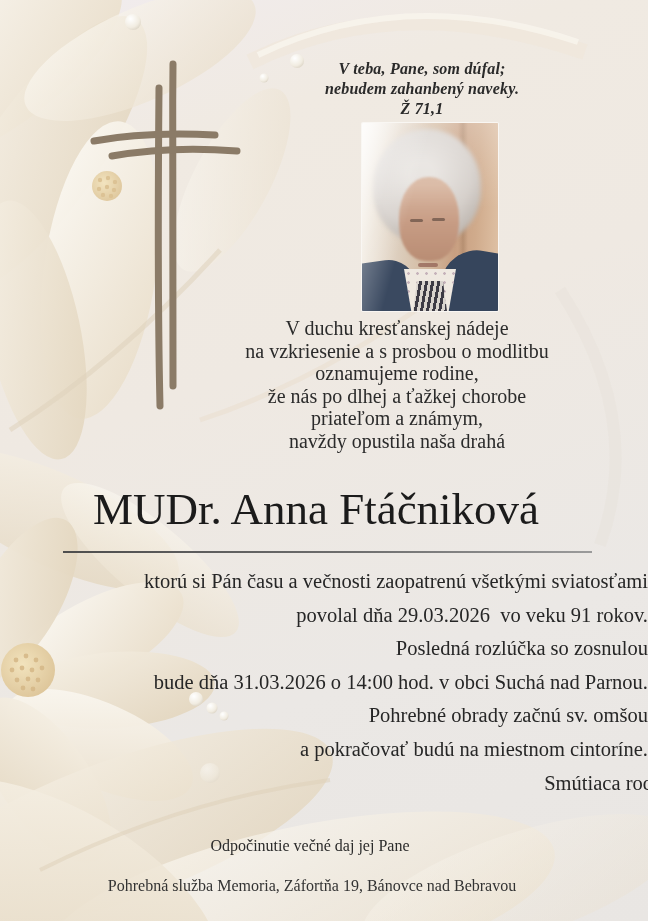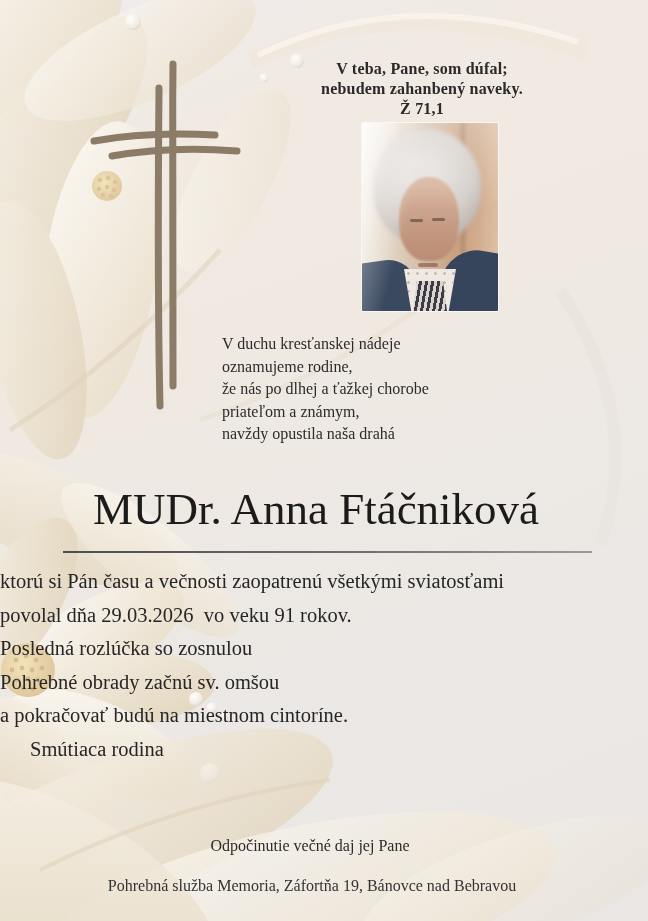--- a/index.html
+++ b/index.html
@@ -9,21 +9,21 @@
     overflow:hidden;
     font-family:"Liberation Serif", serif;
     background:linear-gradient(160deg,#f1ecef 0%,#f0eae2 18%,#efe9e2 40%,#ebe8e5 70%,#e9e6e3 100%);
   }
   .decor{position:absolute;left:0;top:0;width:648px;height:921px;}
   .txt{position:absolute;color:#2b2b2b;}
 
   .quote{
     top:59px;left:297px;width:250px;
     text-align:center;
-    font-weight:bold;
+    font-style:italic;font-weight:bold;
     font-size:16px;line-height:20px;
     color:#2a2a2a;letter-spacing:.2px;
   }
 
   .photo{
     position:absolute;left:362px;top:123px;width:136px;height:188px;
     overflow:hidden;border-radius:1px;
     box-shadow:0 0 0 1px rgba(255,255,255,.6);
     background:linear-gradient(93deg,#f3ede3 0%,#e9dfd2 14%,#dccdbc 30%,#d2b89e 52%,#c89f81 68%,#d0ab8c 82%,#e0c3a7 100%);
   }
@@ -44,35 +44,35 @@
     background-image:radial-gradient(#c5b2ba 1px,transparent 1.6px);background-size:9px 9px;
     clip-path:polygon(0 0,100% 0,86% 100%,14% 100%);}
   .ph-scarf{left:51px;top:158px;width:34px;height:30px;
     background:repeating-linear-gradient(100deg,#3d3b45 0 3px,#d9d4ce 3px 6px);
     clip-path:polygon(12% 0,88% 0,100% 100%,0 100%);}
   .ph-haze{left:0;top:0;width:136px;height:188px;
     background:linear-gradient(105deg,rgba(255,255,255,.85) 0%,rgba(255,255,255,.25) 22%,rgba(255,255,255,0) 38%),
                linear-gradient(180deg,rgba(255,255,255,.30) 0%,rgba(255,255,255,0) 45%);}
 
   .intro{
-    top:333px;left:222px;width:350px;
-    text-align:left;font-size:16px;line-height:22.6px;color:#2b2b2b;
+    top:317px;left:222px;width:350px;
+    text-align:center;font-size:20px;line-height:22.6px;color:#2b2b2b;
   }
 
   .name{
     top:484px;left:0;width:632px;
     text-align:center;font-size:45px;line-height:1.15;
     color:#1b1b1b;
   }
   .rule{
     position:absolute;top:551px;left:63px;width:529px;height:2px;
     background:linear-gradient(90deg,#4e4e4e,#6e6e6e 55%,#9b9b9b);
   }
 
-  .announce{top:565px;left:0;width:648px;text-align:left;font-size:20.5px;color:#262626;}
+  .announce{top:565px;left:0;width:648px;text-align:right;font-size:20.5px;color:#262626;}
   .announce div{line-height:33.6px;}
   .announce .shift-right{transform:translateX(30px);}
 
   .closing{top:837px;left:0;width:620px;text-align:center;font-size:16px;color:#2b2b2b;}
   .footer{top:877px;left:16px;width:592px;text-align:center;font-size:16px;color:#333;}
 </style>
 </head>
 <body>
 
 <div class="page">
@@ -198,33 +198,35 @@
     <div class="ph-mouth"></div>
     <div class="ph-jacket-l"></div>
     <div class="ph-jacket-r"></div>
     <div class="ph-blouse"></div>
     <div class="ph-scarf"></div>
     <div class="ph-haze"></div>
   </div>
 
   <div class="txt intro">
     <div>V duchu kresťanskej nádeje</div>
+    <div>na vzkriesenie a s prosbou o modlitbu</div>
     <div>oznamujeme rodine,</div>
     <div>že nás po dlhej a ťažkej chorobe</div>
     <div>priateľom a známym,</div>
     <div>navždy opustila naša drahá</div>
   </div>
 
   <div class="txt name">MUDr. Anna Ftáčniková</div>
   <div class="rule"></div>
 
   <div class="txt announce">
     <div>ktorú si Pán času a večnosti zaopatrenú všetkými sviatosťami</div>
     <div>povolal dňa 29.03.2026&nbsp; vo veku 91 rokov.</div>
     <div>Posledná rozlúčka so zosnulou</div>
+    <div>bude dňa 31.03.2026 o 14:00 hod. v obci Suchá nad Parnou.</div>
     <div>Pohrebné obrady začnú sv. omšou</div>
     <div>a pokračovať budú na miestnom cintoríne.</div>
     <div class="shift-right">Smútiaca rodina</div>
   </div>
 
   <div class="txt closing">Odpočinutie večné daj jej Pane</div>
 
   <div class="txt footer">Pohrebná služba Memoria, Záfortňa 19, Bánovce nad Bebravou</div>
 
 </div>

